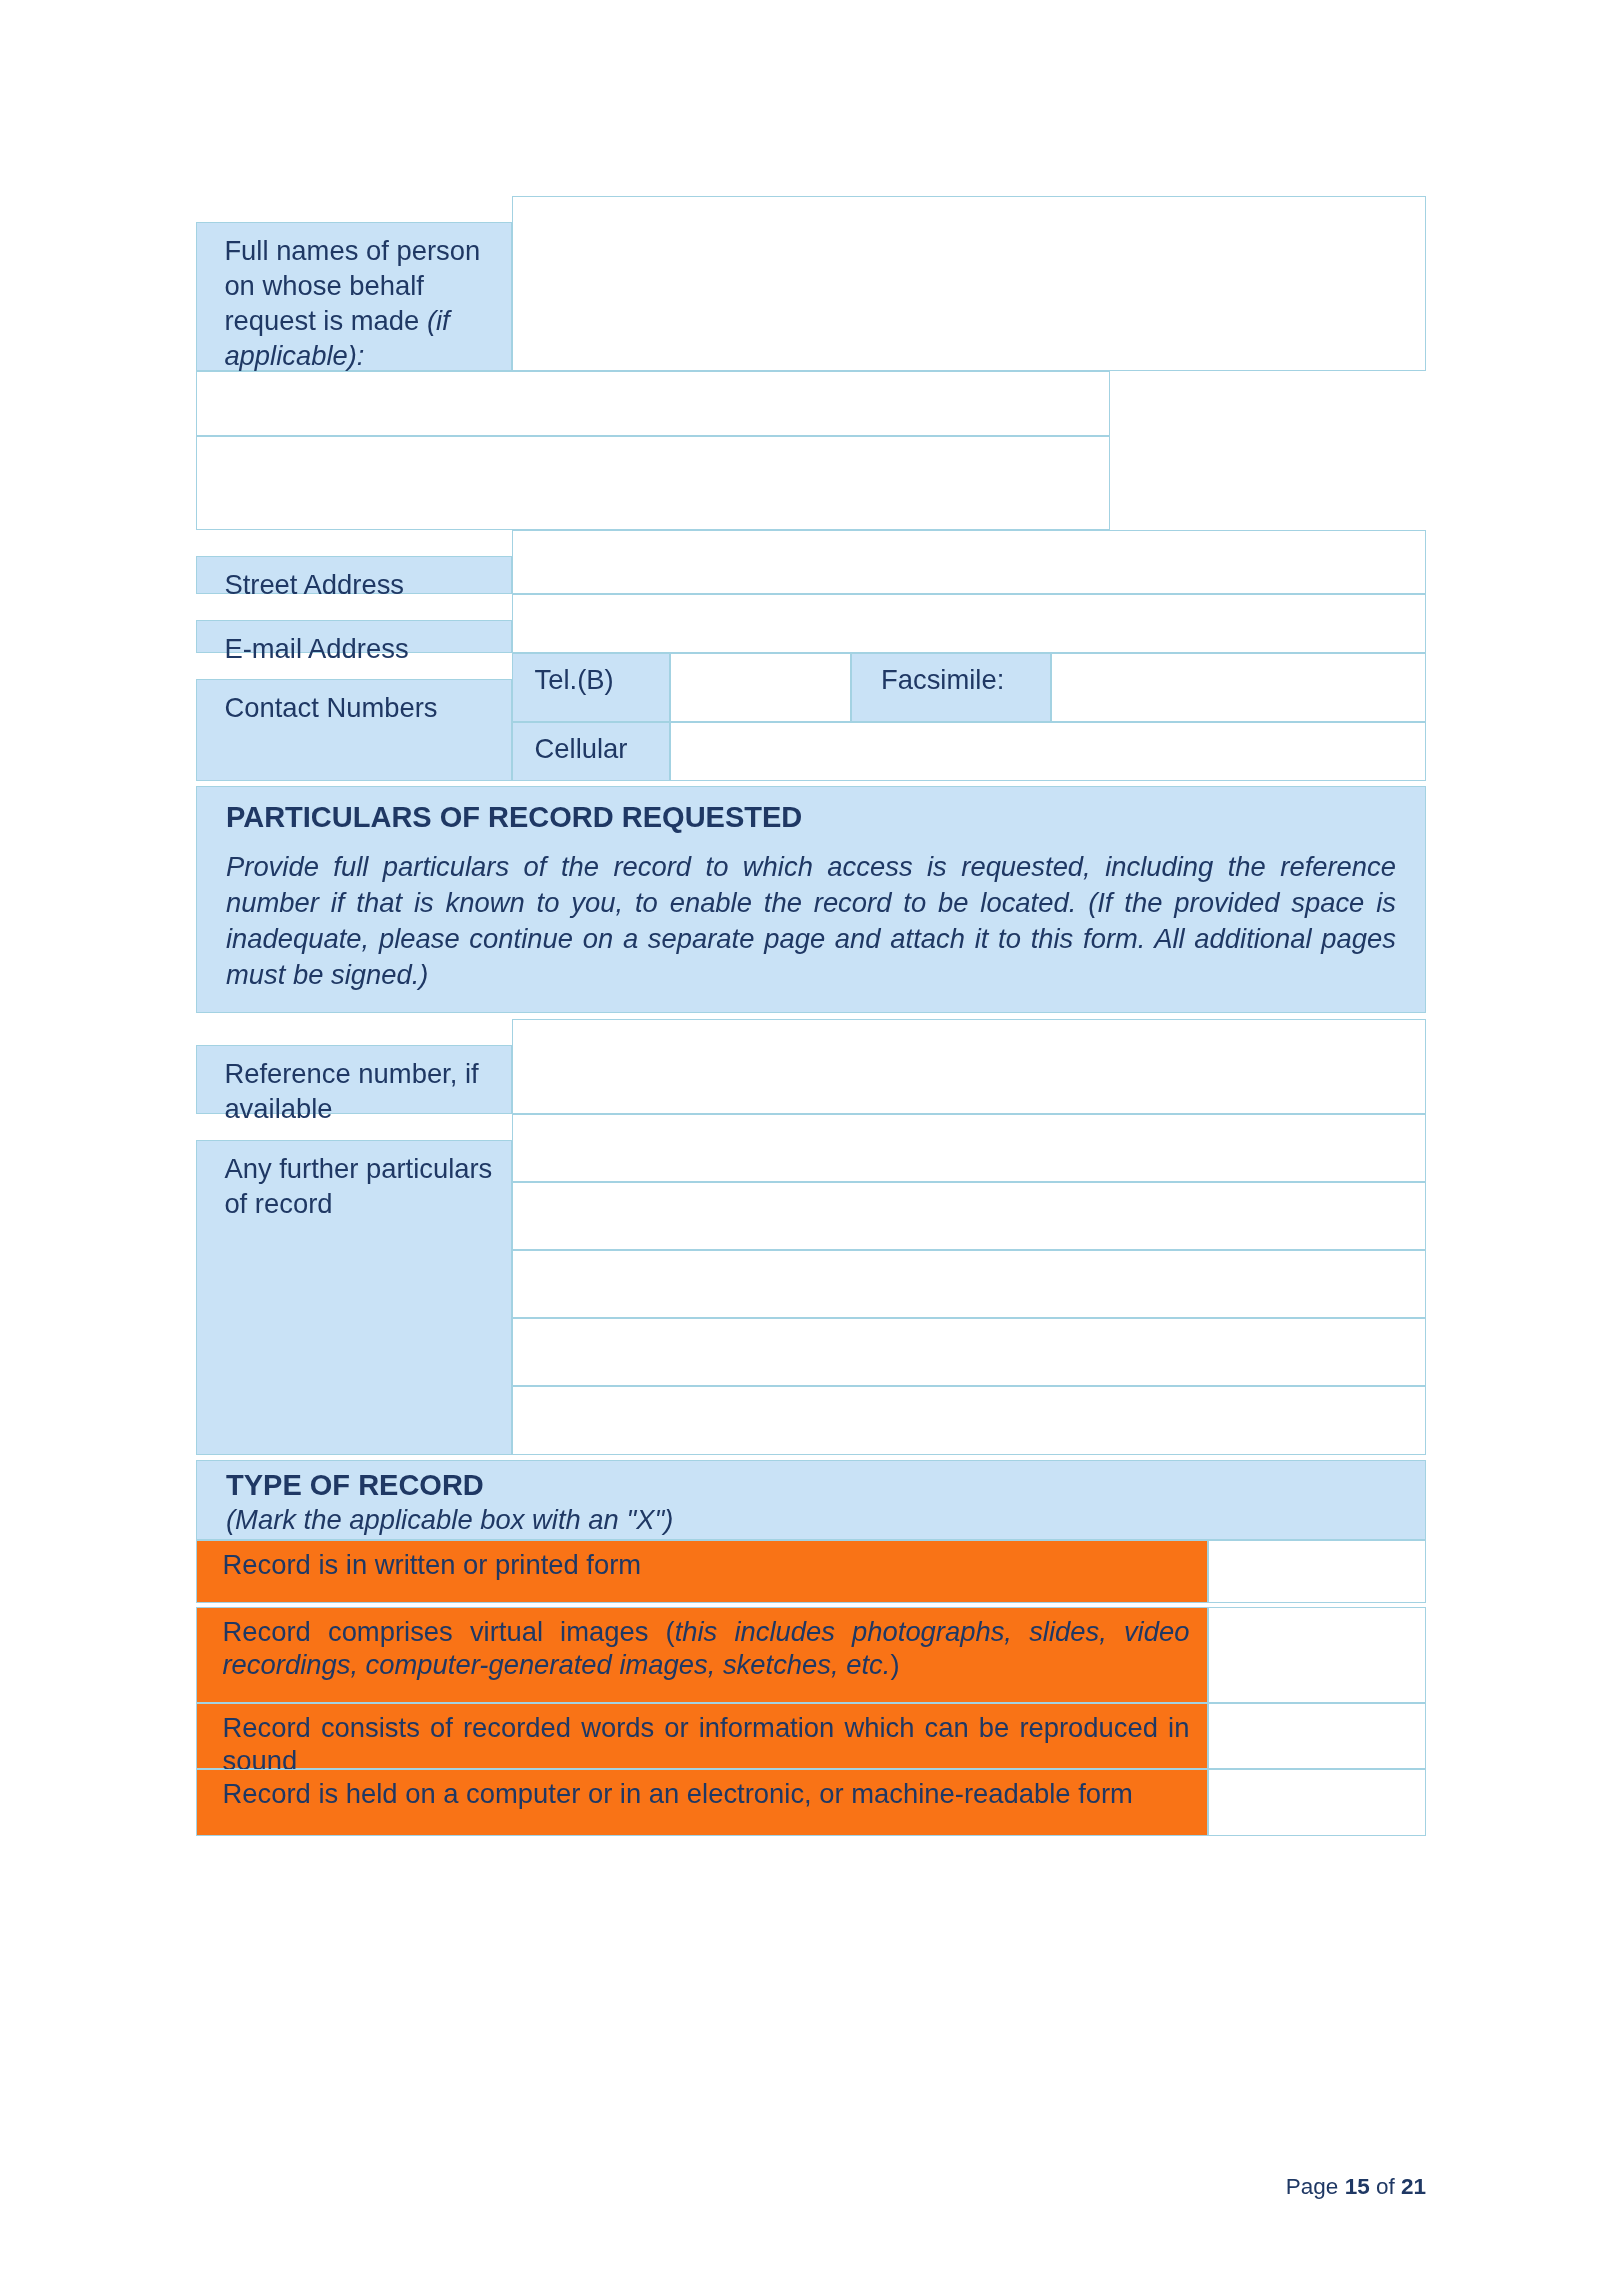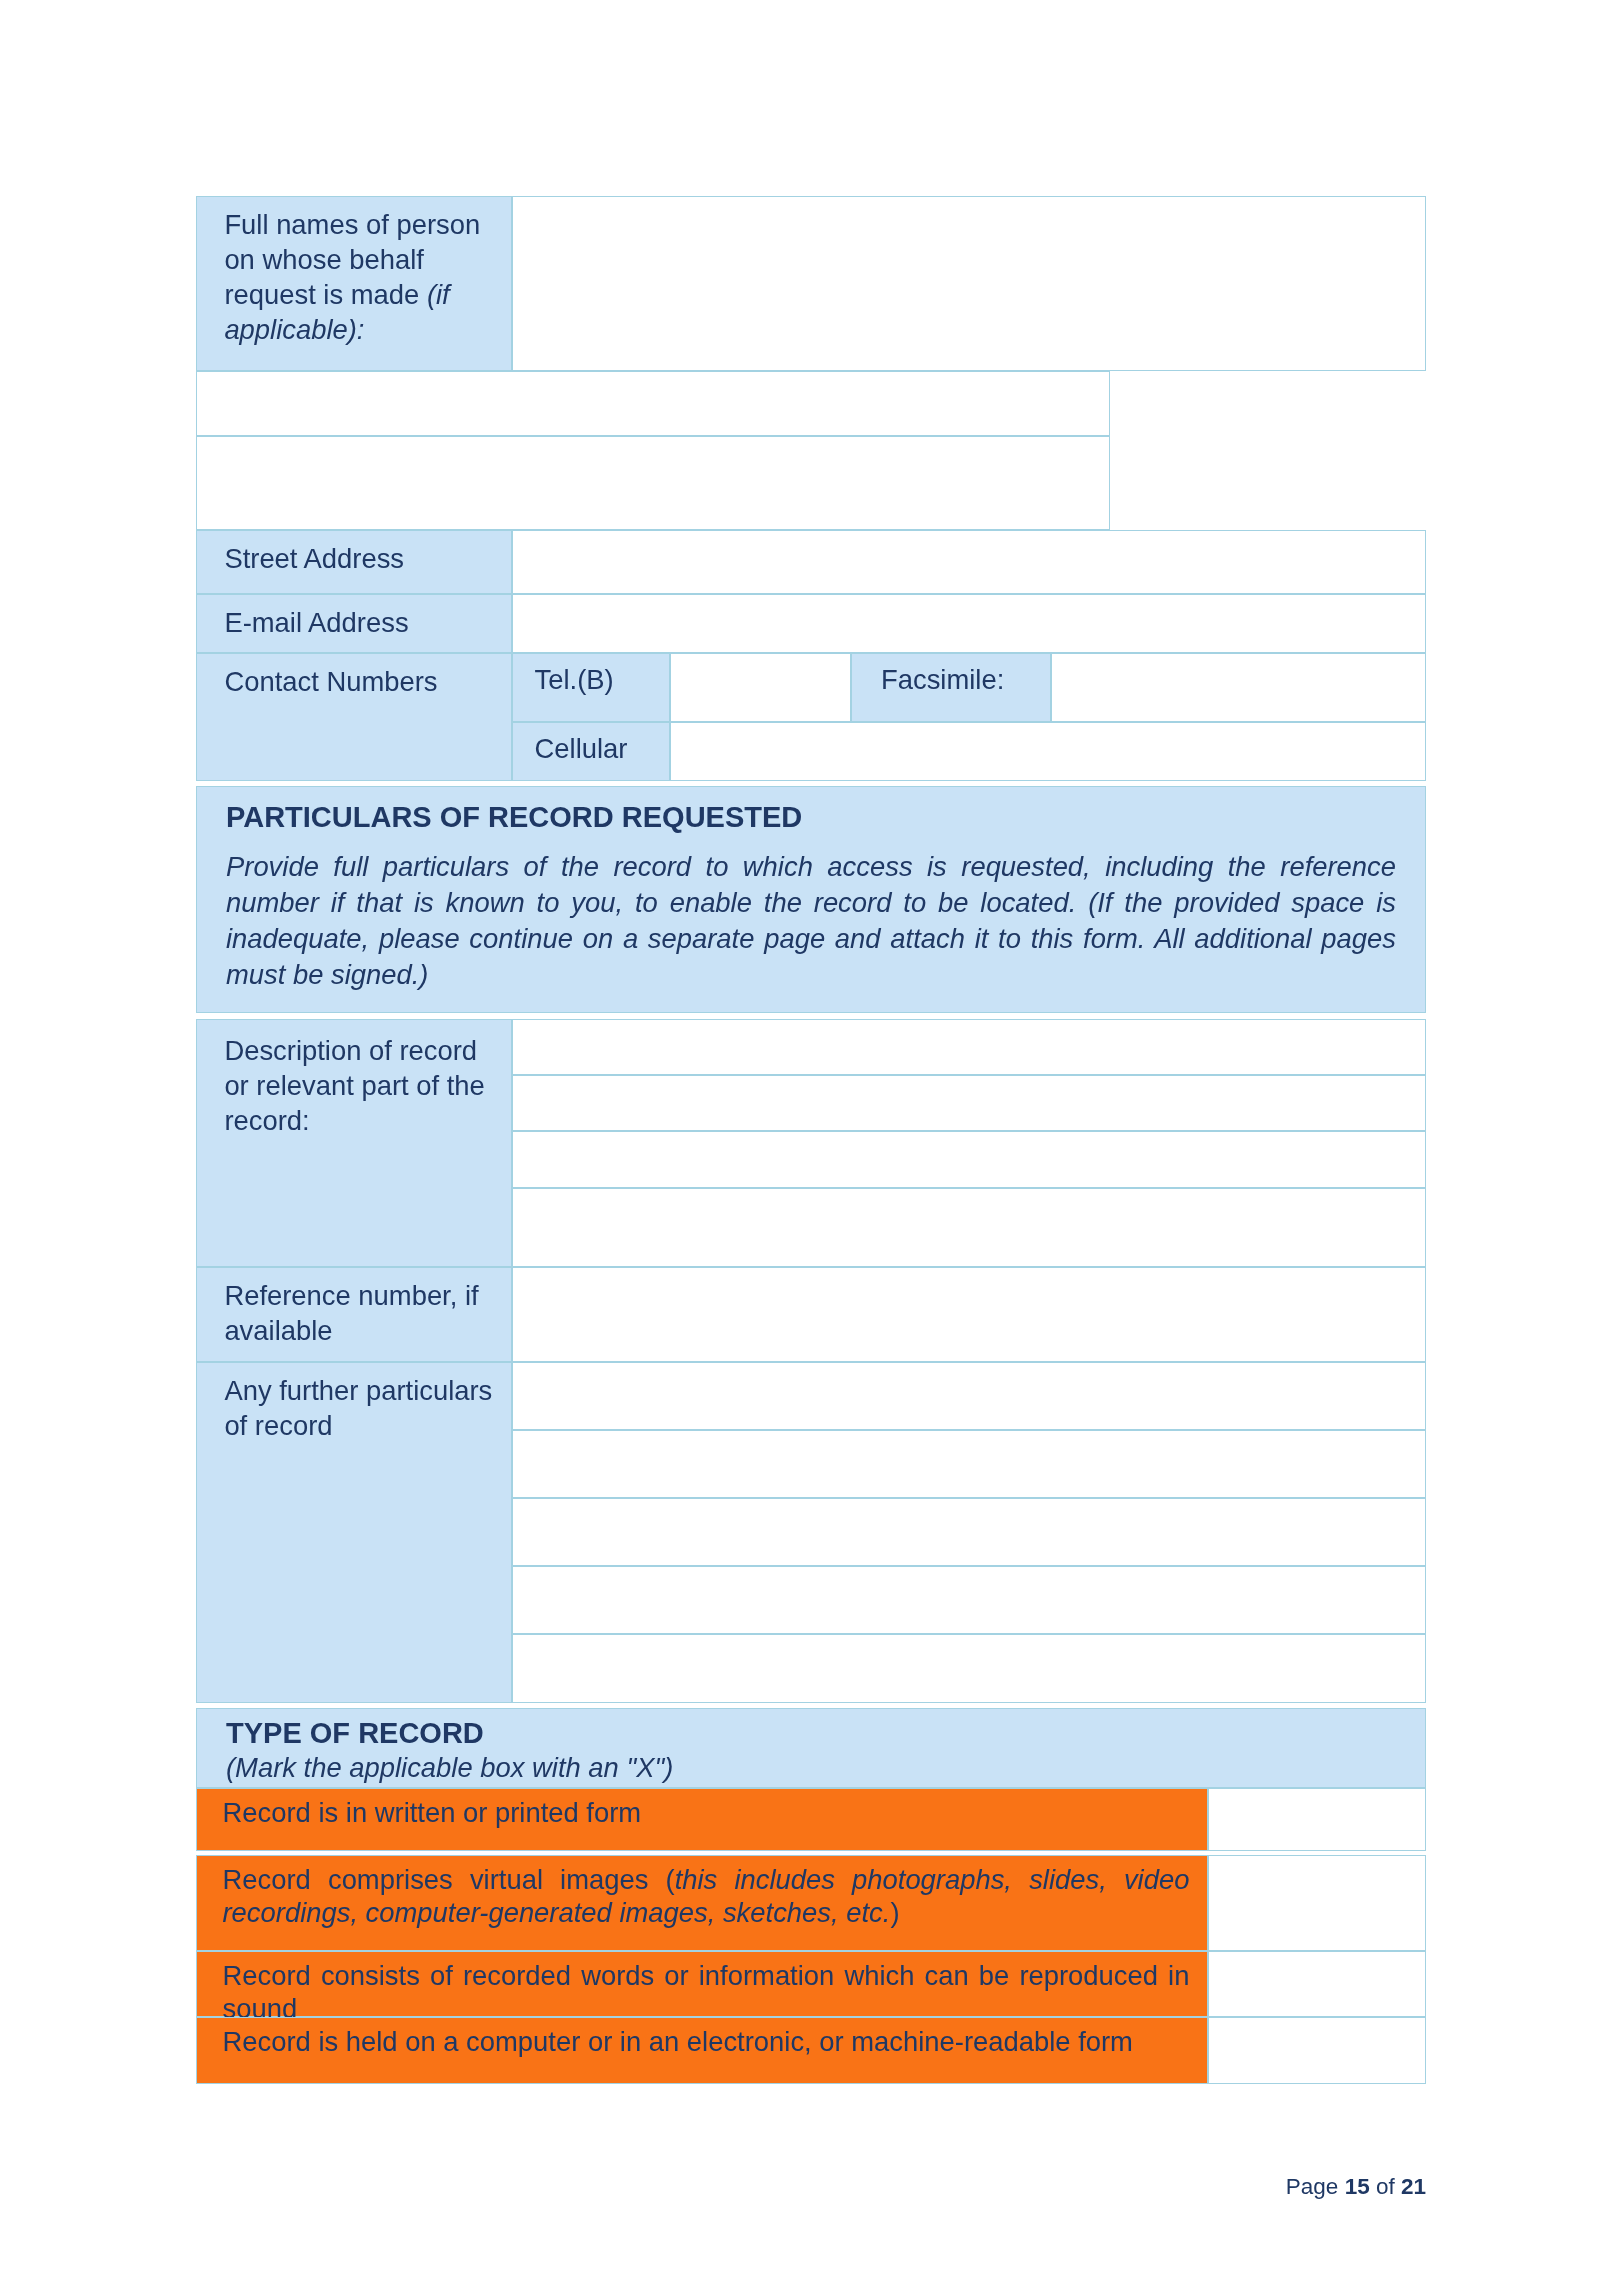--- a/index.html
+++ b/index.html
@@ -6,21 +6,21 @@
     --fill:#C9E2F6;
     --bd:#A3D2E2;
     --tx:#1F3864;
   }
   html,body{margin:0;padding:0;}
   body{background:#ffffff;font-family:"Liberation Sans", sans-serif;color:var(--tx);}
   .page{position:relative;width:1621px;height:2293px;background:#ffffff;overflow:hidden;}
   .form{position:absolute;left:196px;top:196px;width:1230px;}
   .row{display:flex;}
   .cell{box-sizing:border-box;border:1px solid var(--bd);}
-  .lbl{background:var(--fill);padding:9.8px 13.7px 5.9px 27.4px;font-size:27.4px;line-height:35px;}
+  .lbl{background:var(--fill);padding:9.8px 13.7px 5.9px 27.4px;font-size:27.4px;line-height:35px;margin-top:26px;}
   .inp{background:#ffffff;}
   .col{display:flex;flex-direction:column;}
   .it{font-style:italic;}
   .b{font-weight:bold;}
   .spacer{background:#ffffff;}
   .hdr{box-sizing:border-box;border:1px solid var(--bd);background:var(--fill);width:1230px;padding:11.8px 29px 0 29px;}
   .hdr-title{font-weight:bold;font-size:29px;line-height:37px;}
   .hdr-para{font-style:italic;font-size:27.4px;line-height:36px;margin-top:13.7px;text-align:justify;}
   .sub-title{font-weight:bold;font-size:29px;line-height:35px;}
   .sub-note{font-style:italic;font-size:27.4px;line-height:33px;}
@@ -76,29 +76,20 @@
 
     <div class="spacer" style="height:4.9px"></div>
 
     <div class="hdr" style="height:227px">
       <div class="hdr-title">PARTICULARS OF RECORD REQUESTED</div>
       <div class="hdr-para">Provide full particulars of the record to which access is requested, including the reference number if that is known to you, to enable the record to be located. (If the provided space is inadequate, please continue on a separate page and attach it to this form. All additional pages must be signed.)</div>
     </div>
 
     <div class="spacer" style="height:5.9px"></div>
 
-    <div class="row">
-      <div class="cell lbl" style="width:316px;padding-top:13.7px">Description of record or relevant part of the record:</div>
-      <div class="col" style="width:914px">
-        <div class="cell inp" style="height:56px"></div>
-        <div class="cell inp" style="height:56px"></div>
-        <div class="cell inp" style="height:57px"></div>
-        <div class="cell inp" style="height:79px"></div>
-      </div>
-    </div>
 
     <div class="row" style="height:95px">
       <div class="cell lbl" style="width:316px">Reference number, if available</div>
       <div class="cell inp" style="width:914px"></div>
     </div>
 
     <div class="row">
       <div class="cell lbl" style="width:316px">Any further particulars of record</div>
       <div class="col" style="width:914px">
         <div class="cell inp" style="height:68px"></div>

